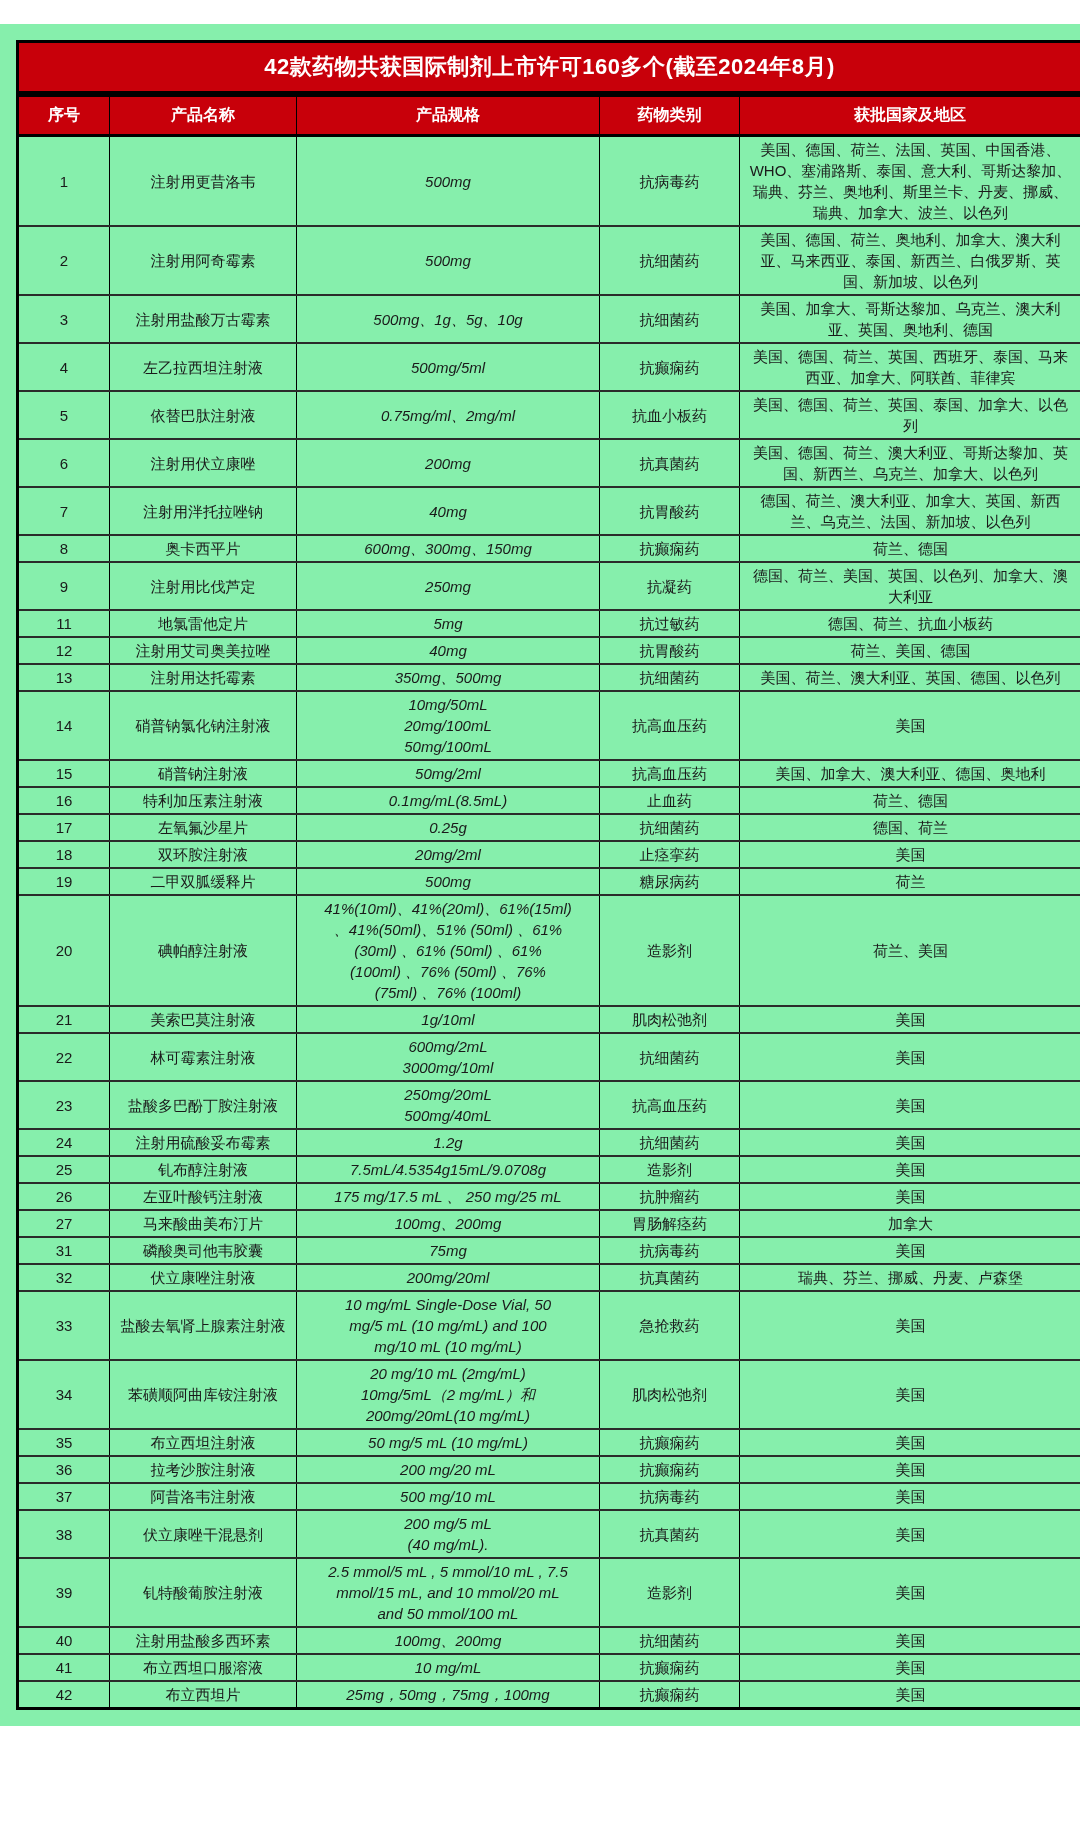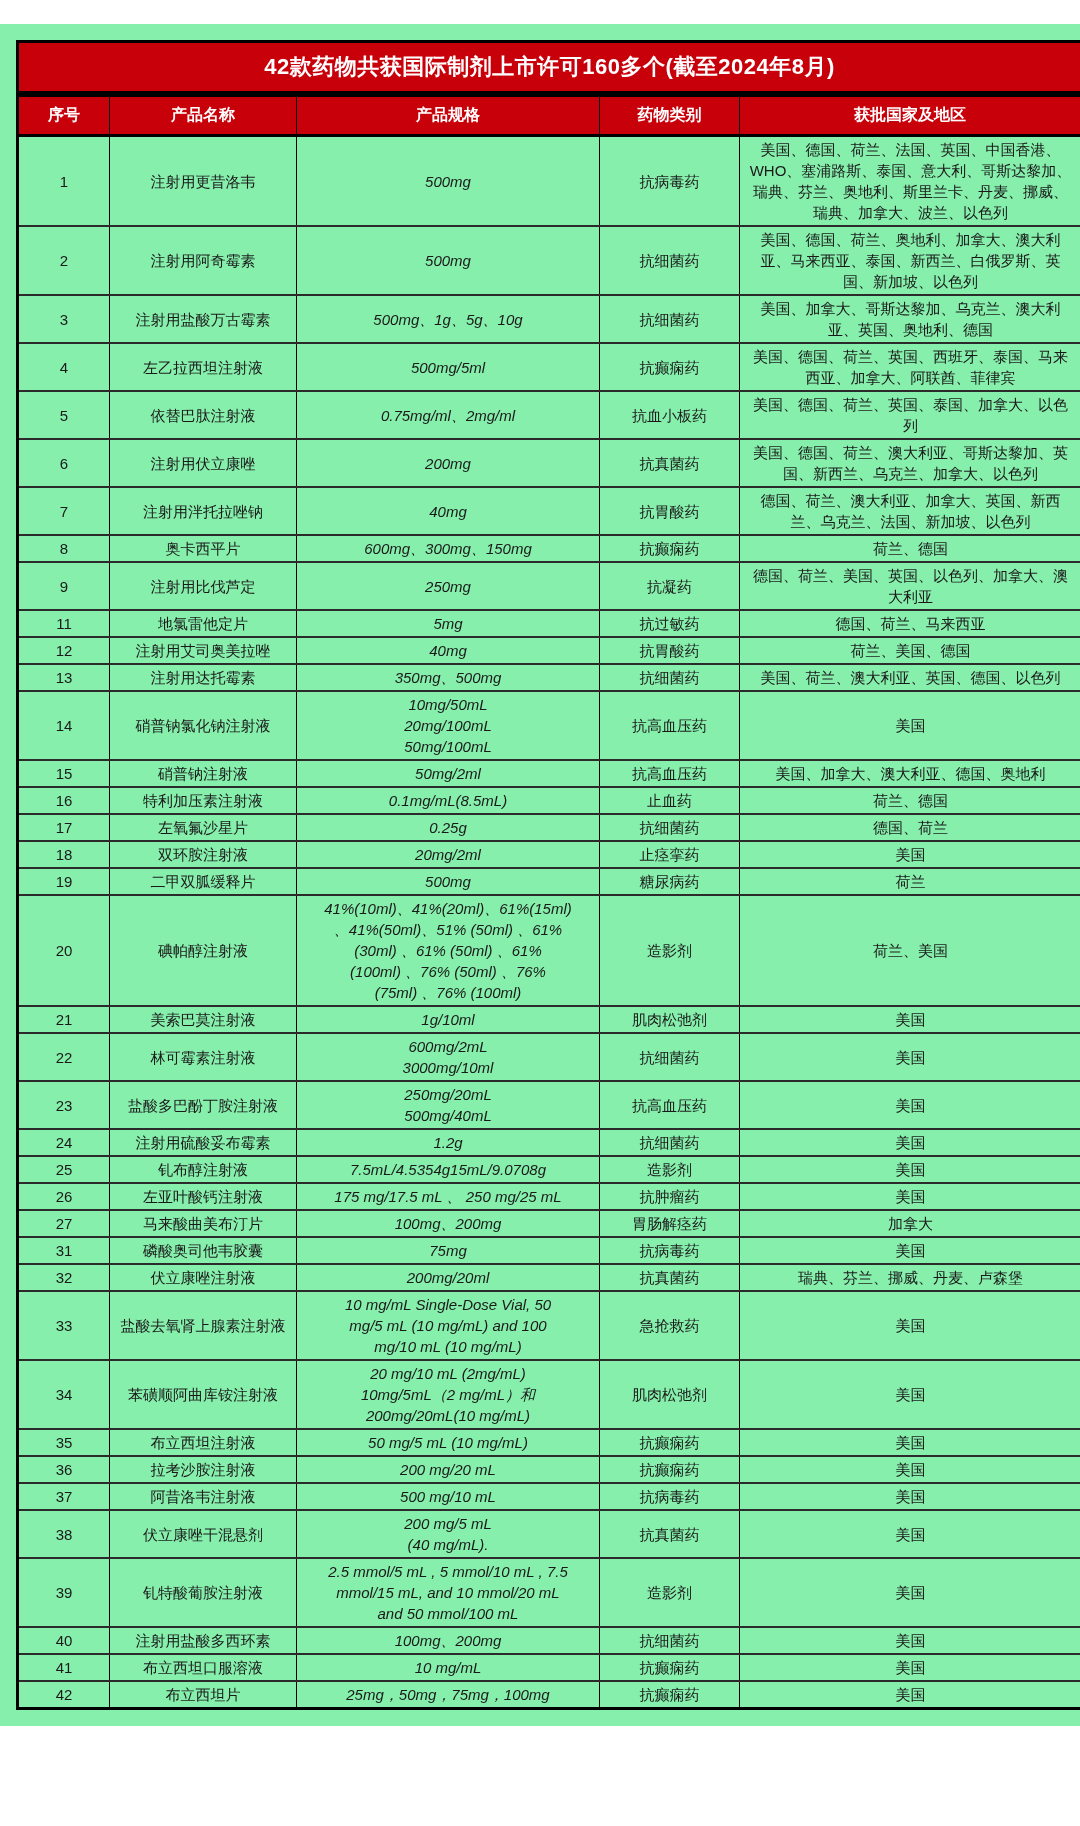--- a/index.html
+++ b/index.html
@@ -155,21 +155,21 @@
           <td class="col-name">注射用比伐芦定</td>
           <td class="col-spec">250mg</td>
           <td class="col-category">抗凝药</td>
           <td class="col-regions">德国、荷兰、美国、英国、以色列、加拿大、澳大利亚</td>
         </tr>
         <tr>
           <td class="col-no">11</td>
           <td class="col-name">地氯雷他定片</td>
           <td class="col-spec">5mg</td>
           <td class="col-category">抗过敏药</td>
-          <td class="col-regions">德国、荷兰、马来西亚</td>
+          <td class="col-regions">德国、荷兰、抗血小板药</td>
         </tr>
         <tr>
           <td class="col-no">12</td>
           <td class="col-name">注射用艾司奥美拉唑</td>
           <td class="col-spec">40mg</td>
           <td class="col-category">抗胃酸药</td>
           <td class="col-regions">荷兰、美国、德国</td>
         </tr>
         <tr>
           <td class="col-no">13</td>

